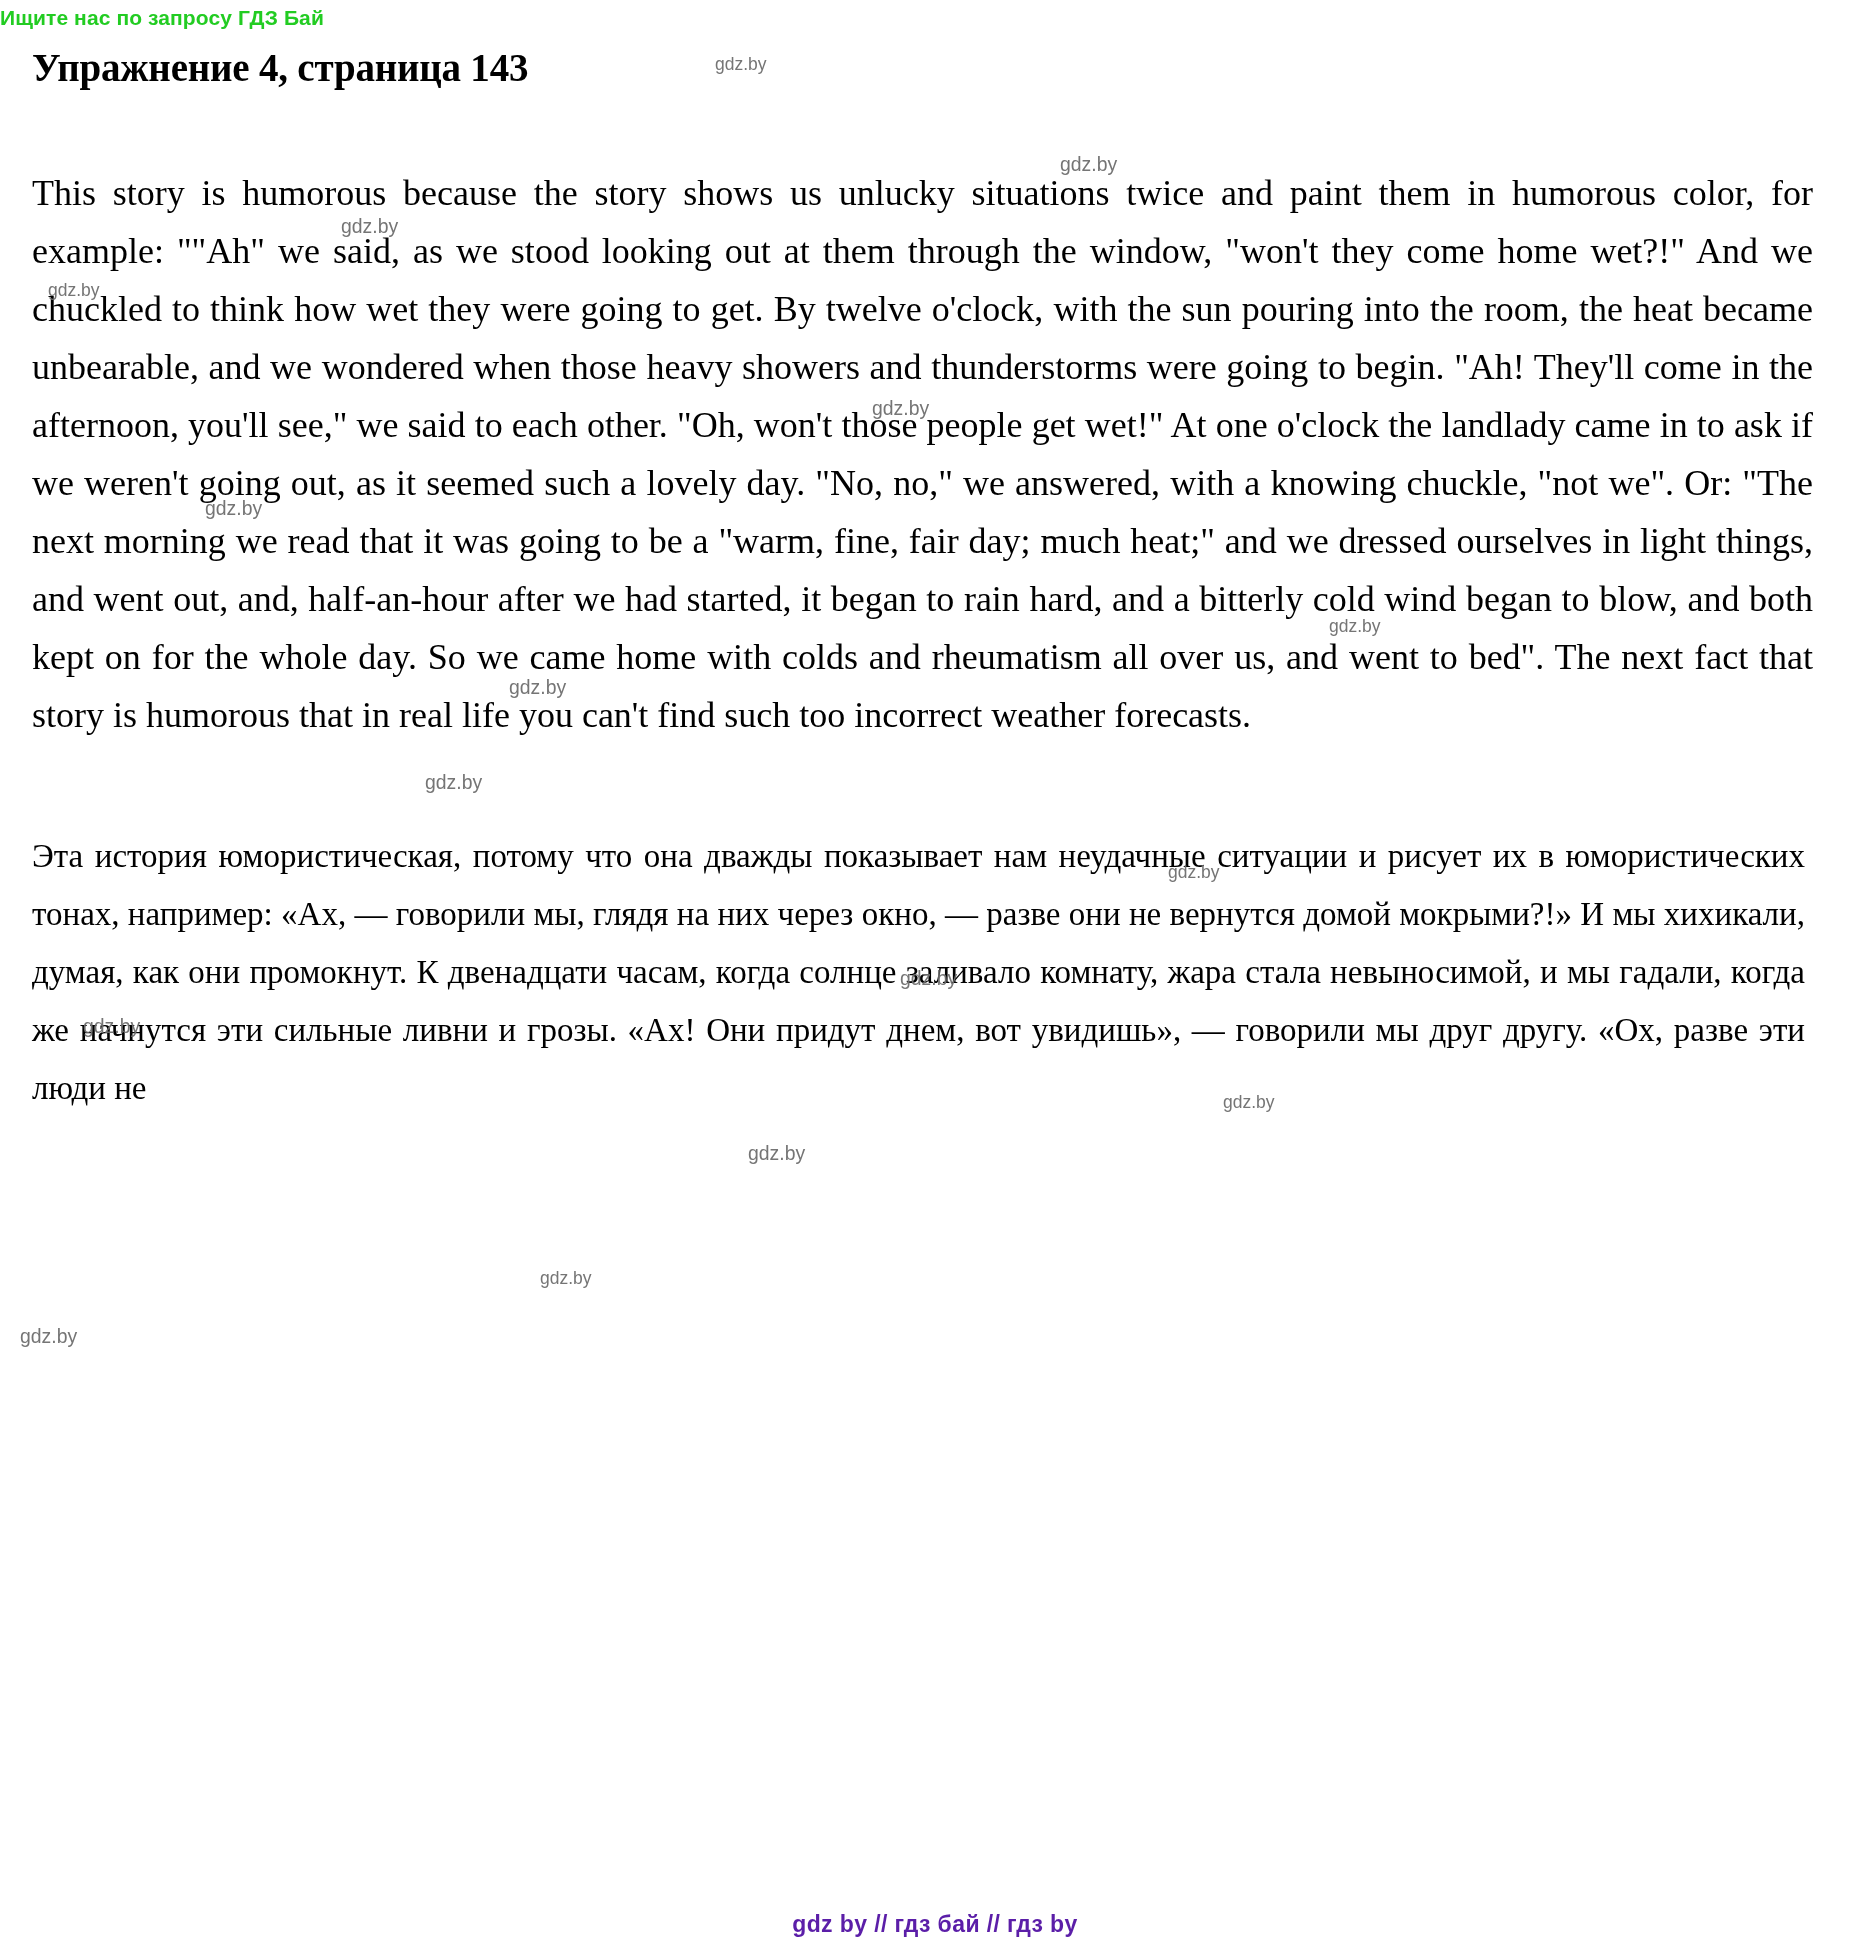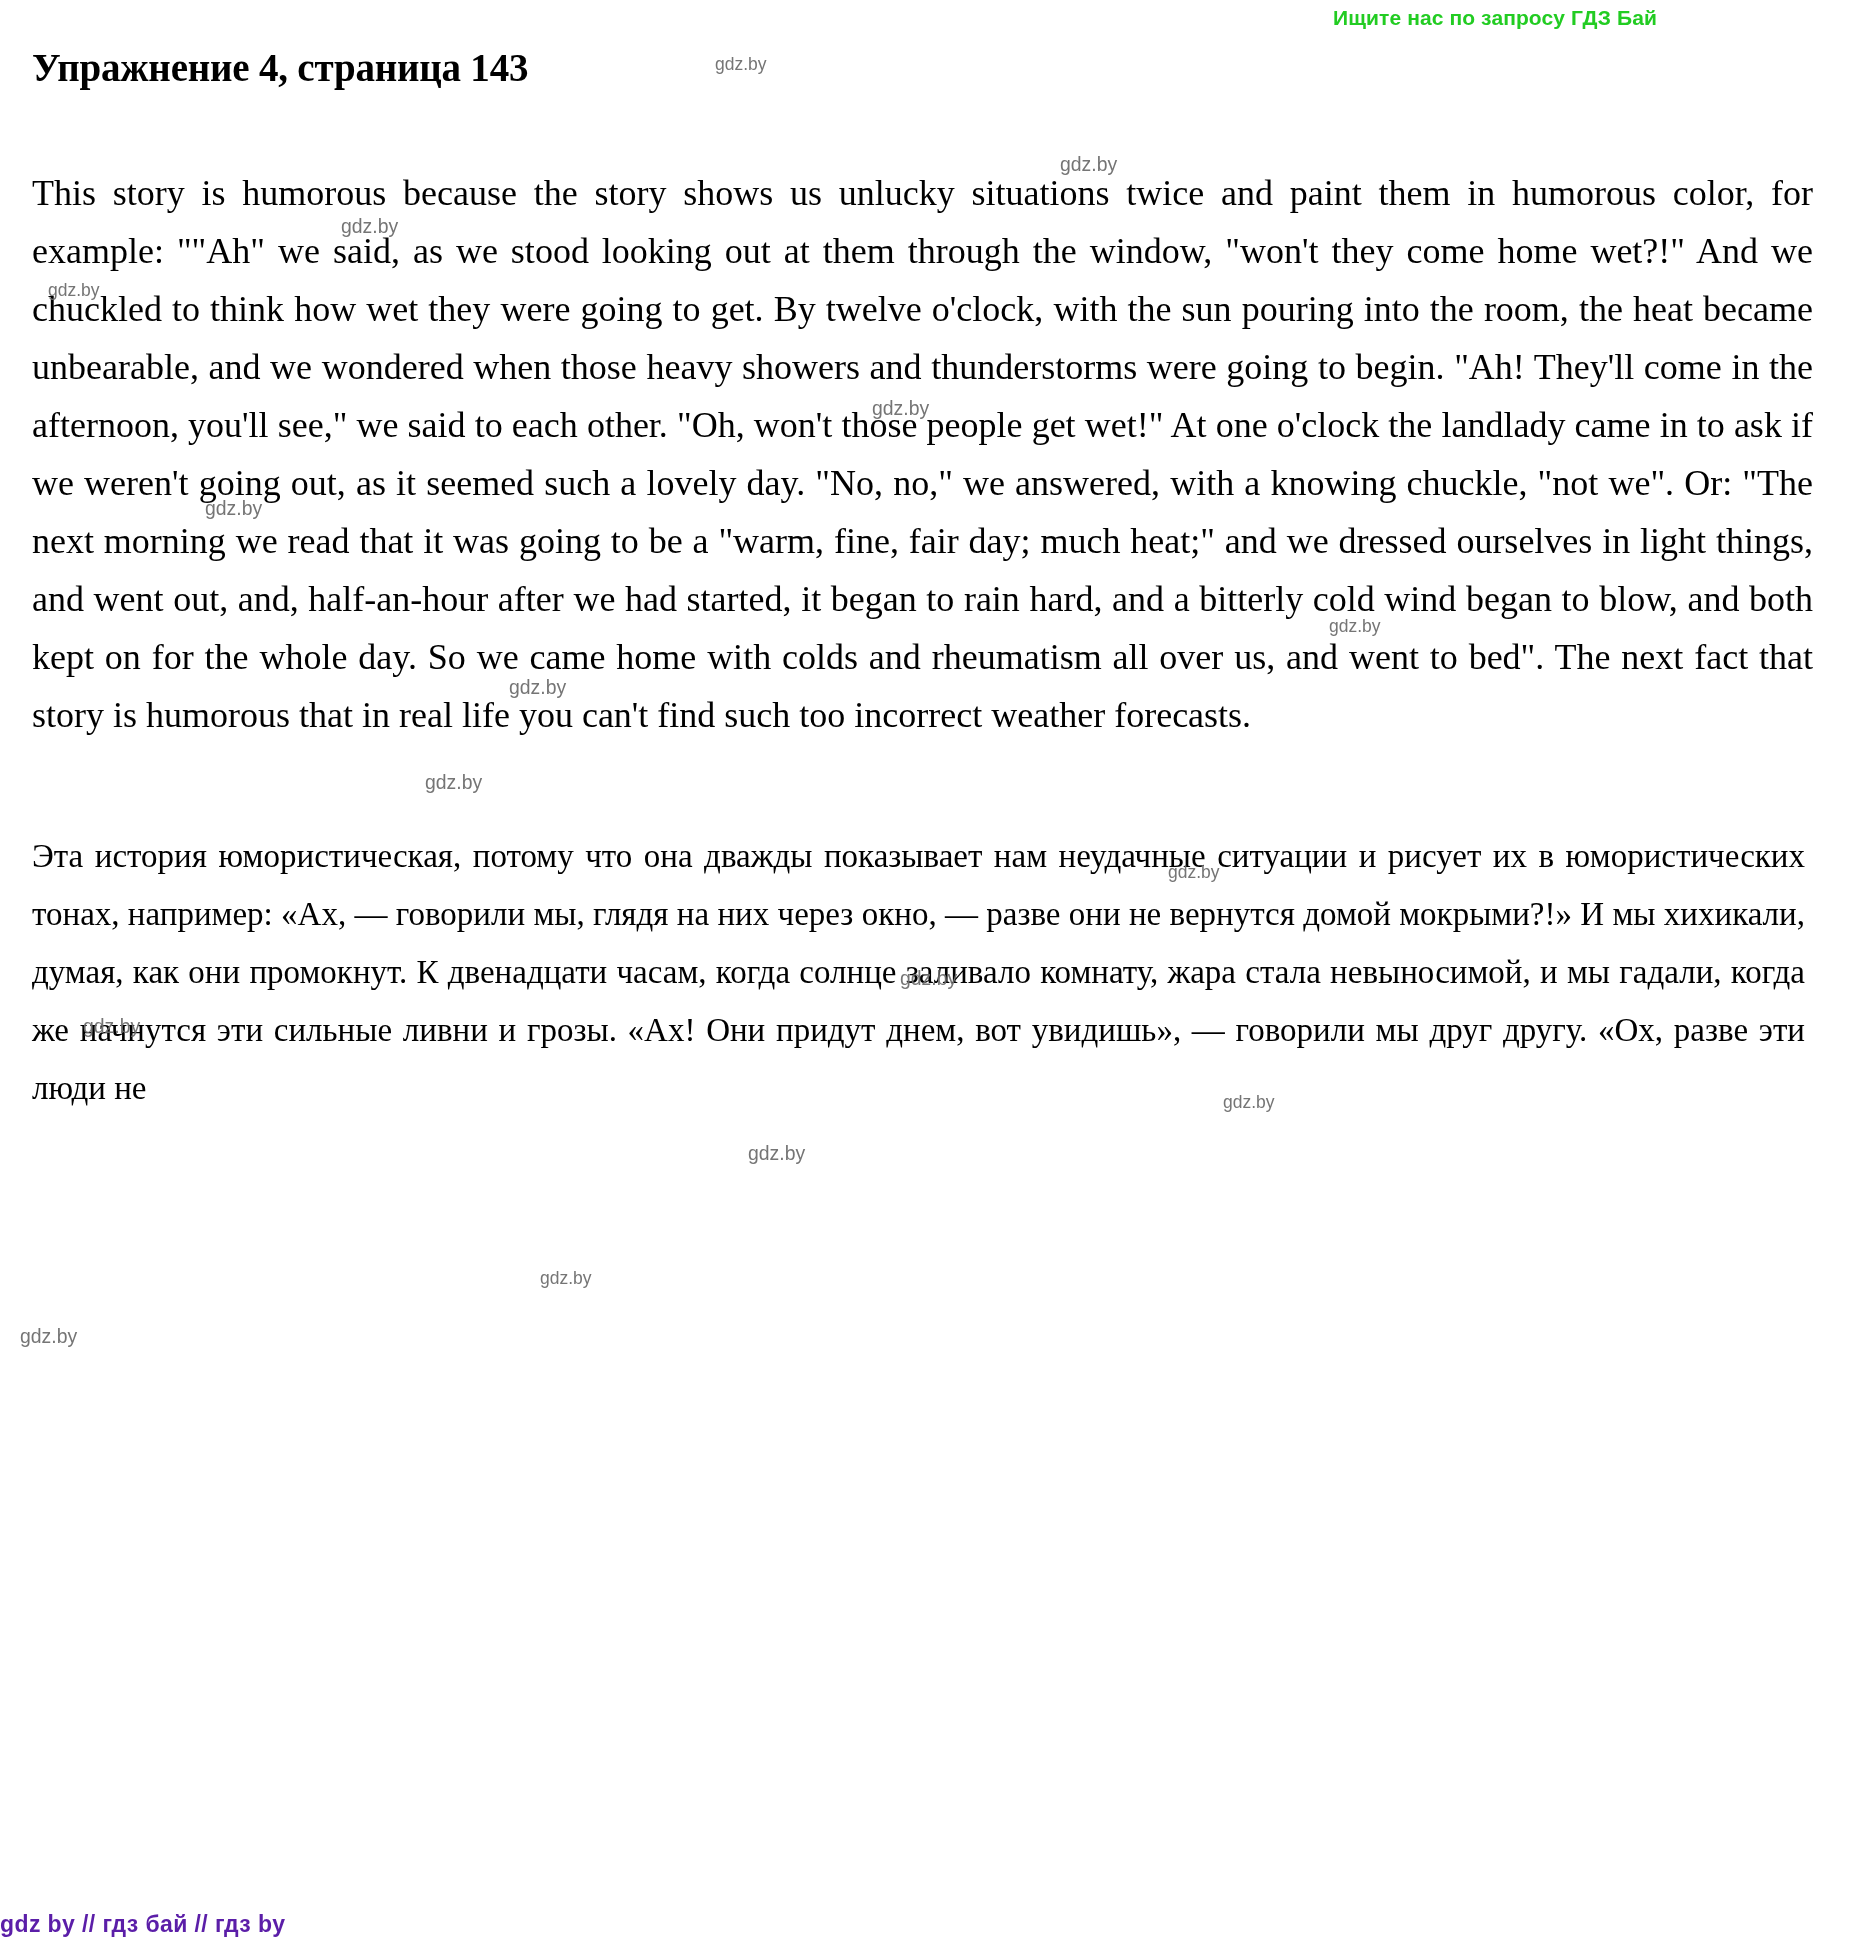--- a/index.html
+++ b/index.html
@@ -15,21 +15,21 @@
     color: #000000;
     overflow: hidden;
   }
 
   
   .promo-banner {
     position: absolute;
     top: 0;
     left: 0;
     width: 1657px;
-    text-align: right;
+    text-align: left;
     font-family: "Liberation Sans", "DejaVu Sans", sans-serif;
     font-weight: bold;
     font-size: 21px;
     line-height: 28px;
     color: #22cc22;
     letter-spacing: 0.1px;
     padding-top: 3.7px;
   }
 
   
@@ -92,21 +92,21 @@
     opacity: 0.95;
   }
   .wm.small { font-size: 17.5px; }
 
   
   .footer-links {
     position: absolute;
     bottom: 14.8px;
     left: 0;
     width: 1870px;
-    text-align: left;
+    text-align: center;
     font-family: "Liberation Sans", "DejaVu Sans", sans-serif;
     font-size: 23px;
     line-height: 29.5px;
     color: #5b1ea8;
     font-weight: bold;
     letter-spacing: 0.4px;
   }
 </style>
 </head>
 <body>

